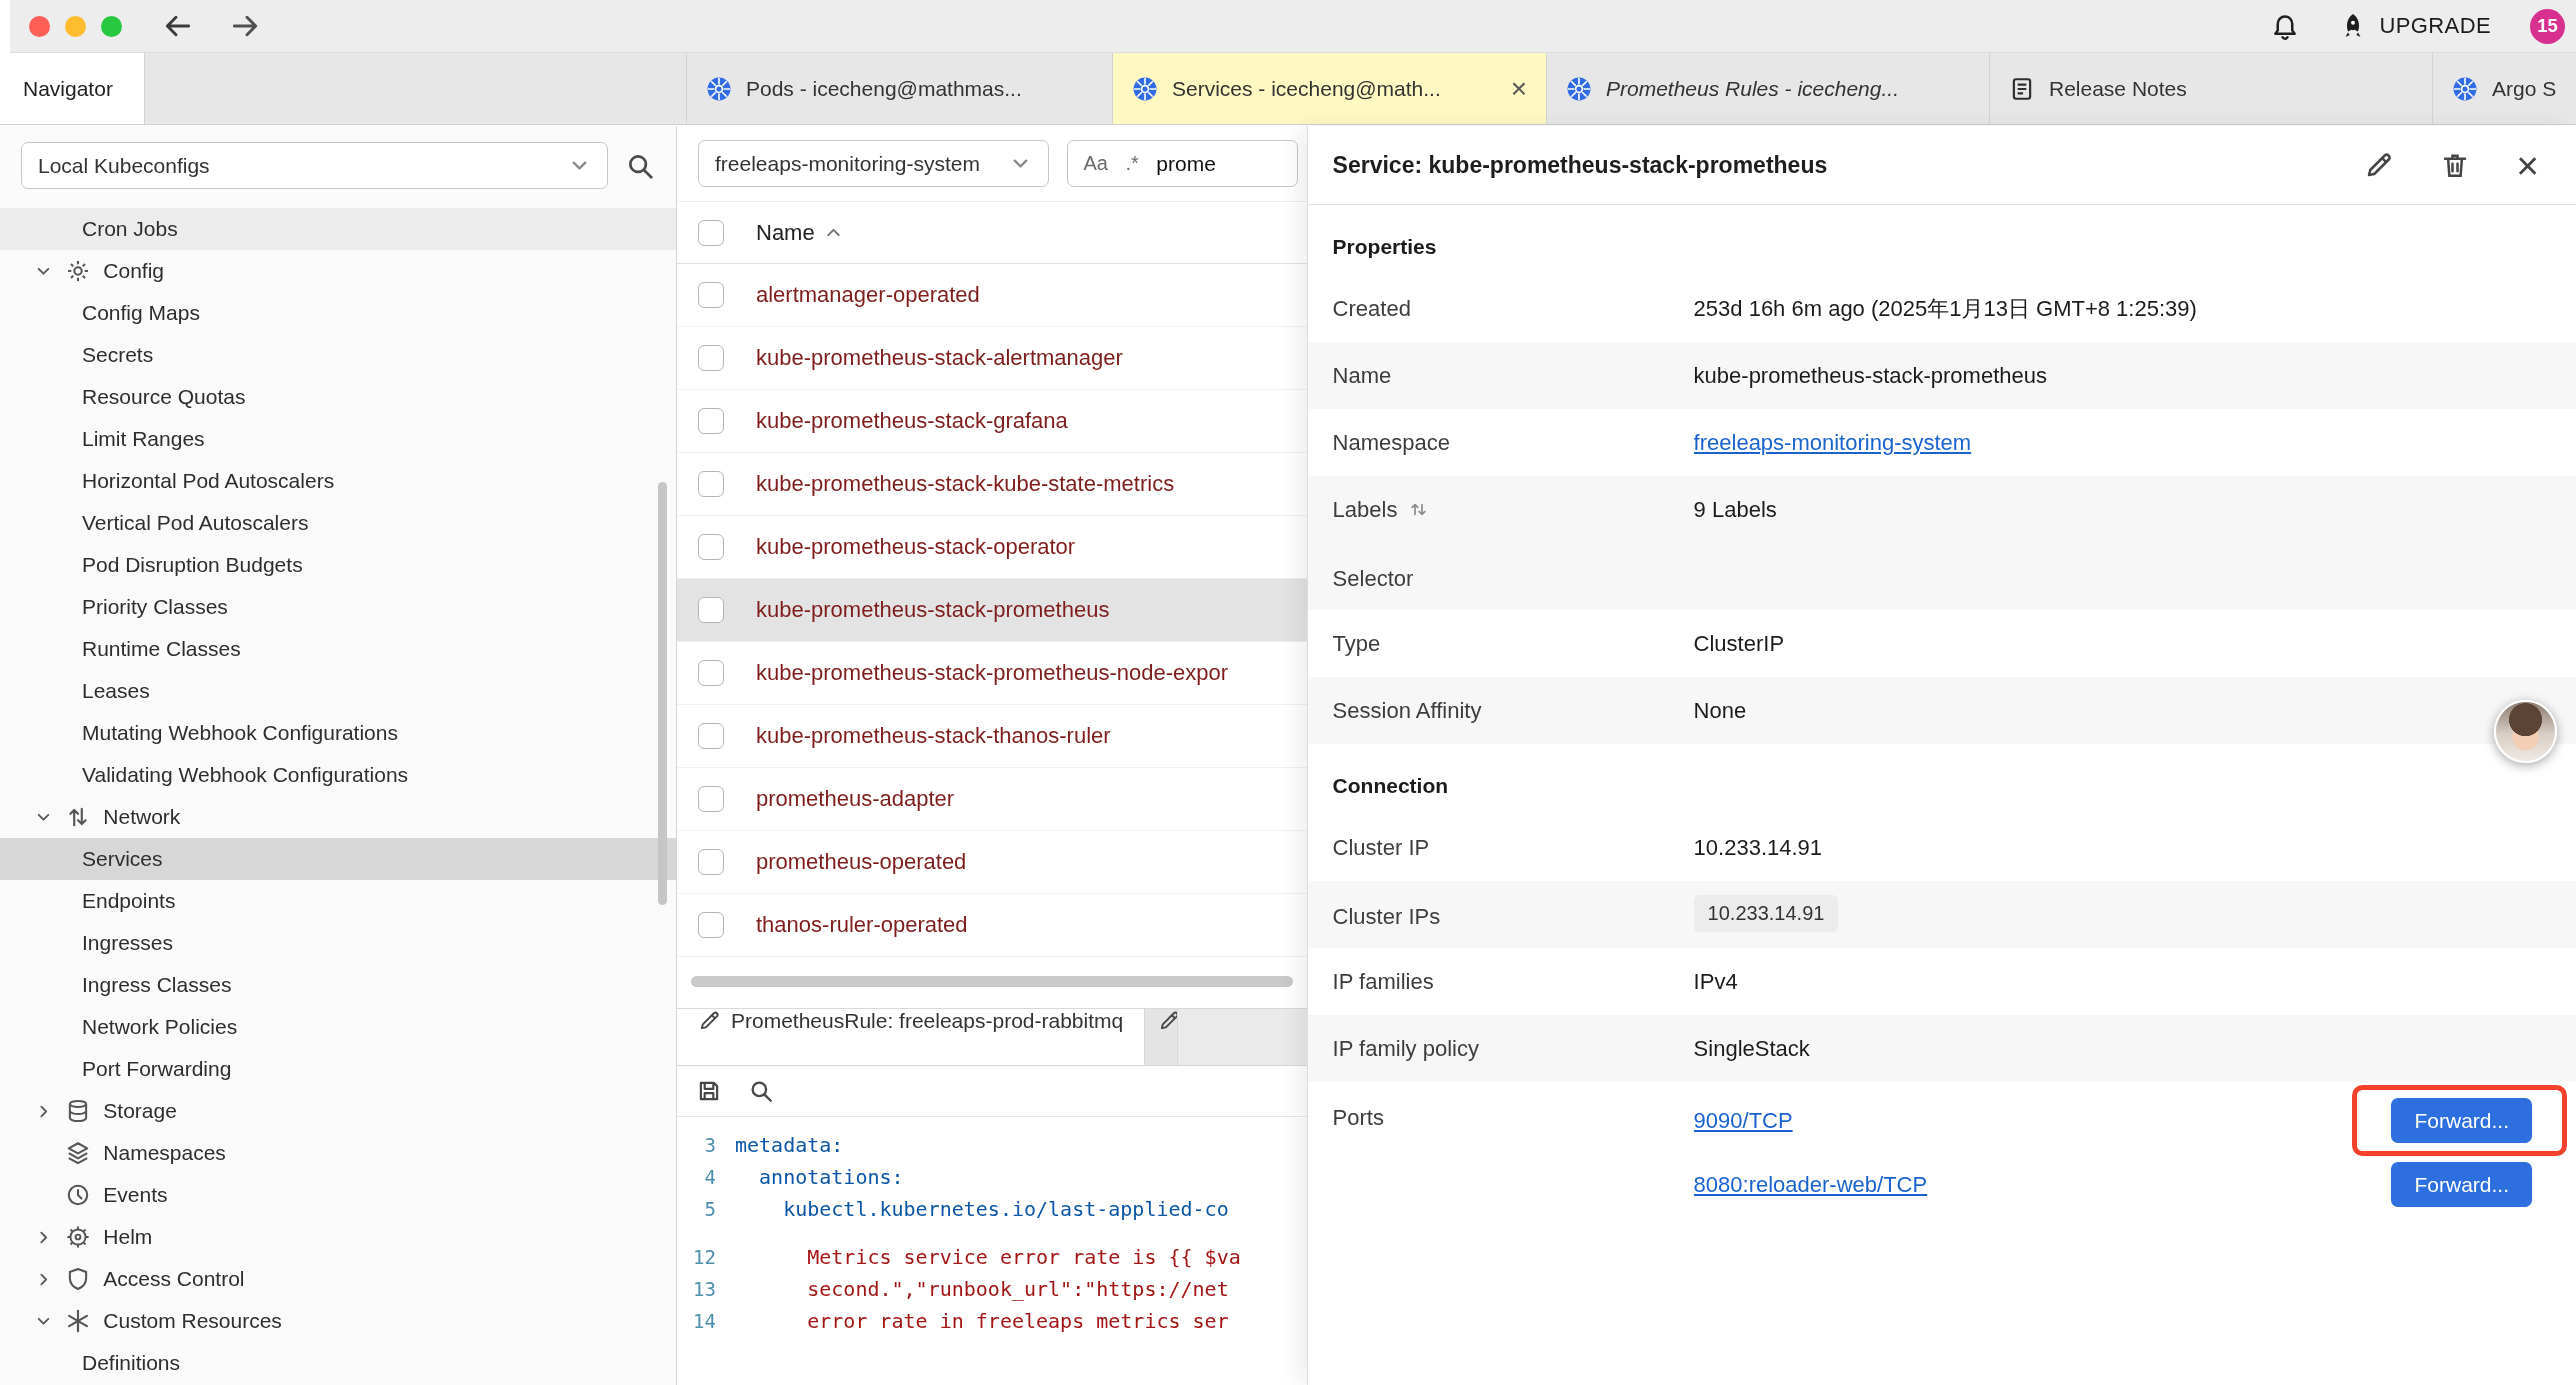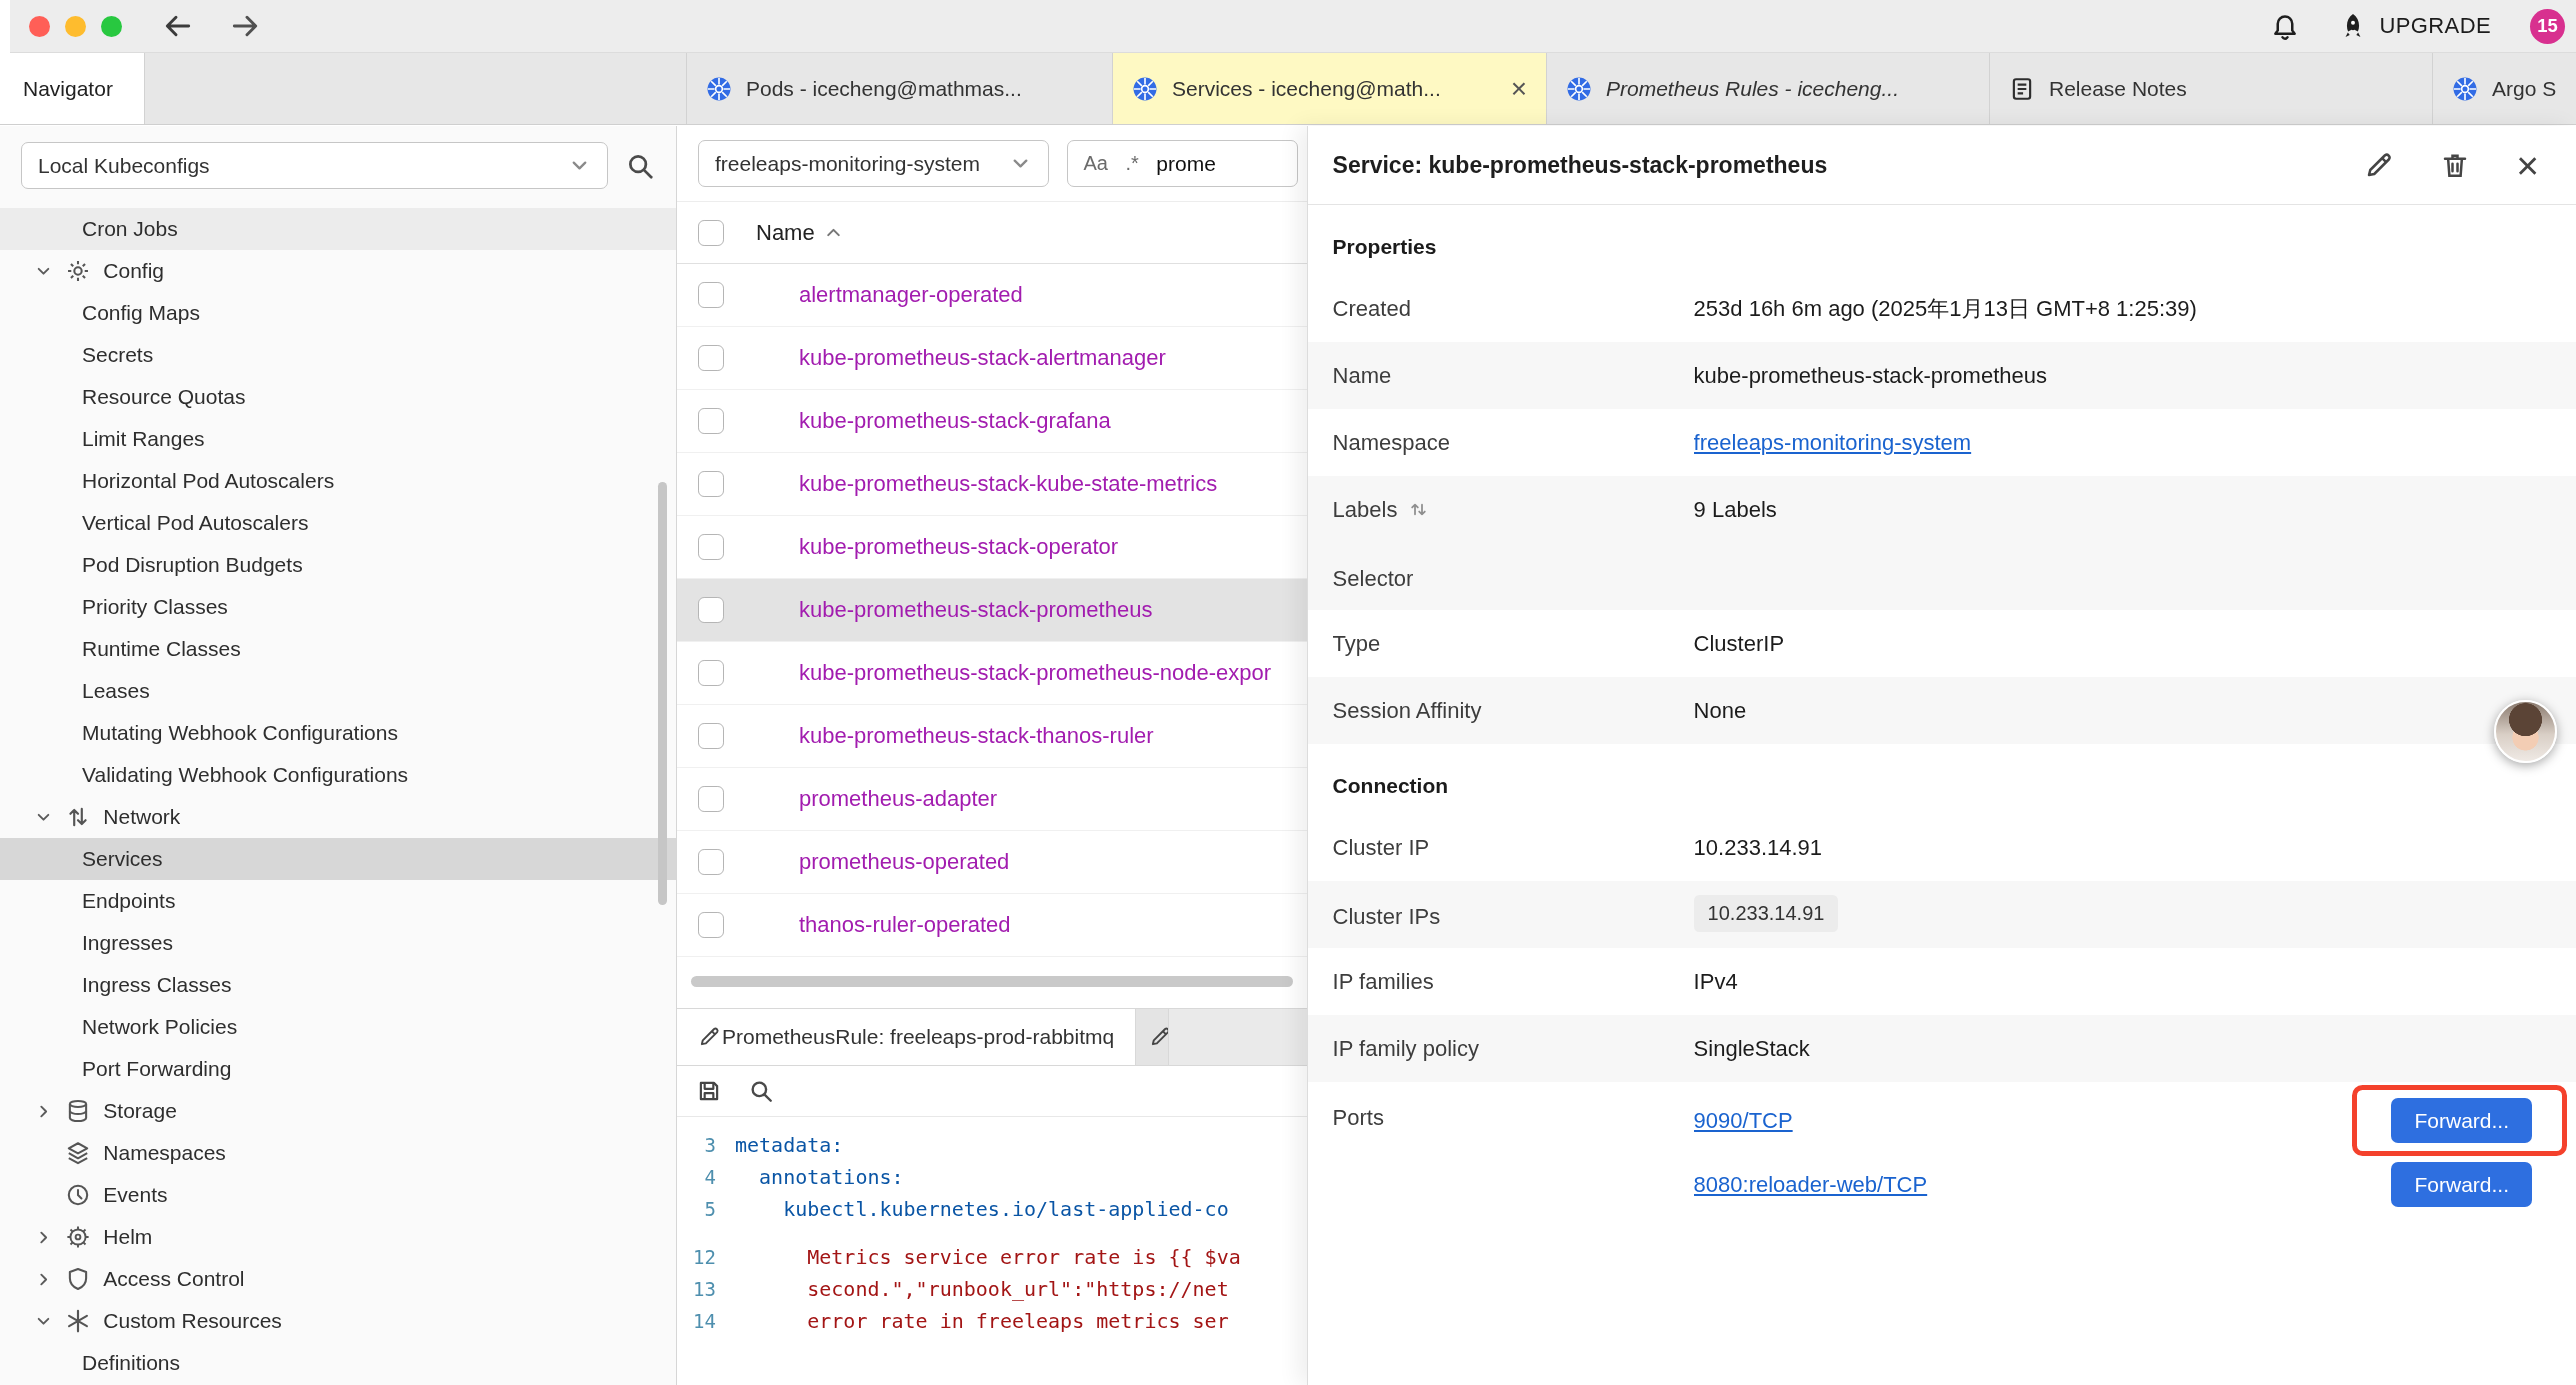--- a/index.html
+++ b/index.html
@@ -64,27 +64,27 @@
   .filter-row{height:75px;display:flex;align-items:center;padding:0 8.8px 0 21px;gap:17.5px;flex:none;}
   .ns-select{width:351px;flex:none;}
   .ns-select .sel-label{overflow:hidden;white-space:nowrap;}
   .search-box{flex:1;height:47px;border:0.9px solid #c6c6c6;border-radius:7px;background:#fff;display:flex;align-items:center;gap:17.5px;padding:0 16px;overflow:hidden;}
   .tok{font-size:20px;color:#6b6b6b;}
   .query{font-size:21px;color:#111;}
   .thead{height:63px;display:flex;align-items:center;padding-left:21px;border-top:0.9px solid #ededed;border-bottom:0.9px solid #e0e0e0;font-size:22px;color:#222;flex:none;}
   .cb{width:26px;height:26px;border:1.8px solid #b5b5b5;border-radius:6.1px;background:#fff;flex:none;}
   .col-name{margin-left:32px;display:flex;align-items:center;gap:8.8px;}
   .caret{width:21px;height:21px;}
-  .trow{height:63px;display:flex;align-items:center;padding-left:21px;border-bottom:0.9px solid #f0f0f0;font-size:22px;color:#a21caf;white-space:nowrap;overflow:hidden;gap:43px;}
+  .trow{height:63px;display:flex;align-items:center;padding-left:21px;border-bottom:0.9px solid #f0f0f0;font-size:22px;color:#7f1d1d;white-space:nowrap;overflow:hidden;}
   .trow.selected{background:#e3e3e3;}
   .trow .cell{margin-left:32px;overflow:hidden;}
   .hscroll{margin-top:19px;height:14px;padding:0 14px;flex:none;}
   .hscroll .thumb{height:11.4px;background:#c9c9c9;border-radius:6.1px;width:100%;}
   .editor-tabs{margin-top:17.5px;height:58px;background:#eaeaea;border-top:0.9px solid #d8d8d8;border-bottom:0.9px solid #d8d8d8;display:flex;flex:none;overflow:hidden;}
-  .etab{display:flex;align-items:center;gap:1px;padding:0 21px;background:#fff;border-right:0.9px solid #d8d8d8;font-size:21px;color:#333;white-space:nowrap;}
+  .etab{display:flex;gap:10px;padding:0 21px;background:#fff;border-right:0.9px solid #d8d8d8;font-size:21px;color:#333;white-space:nowrap;}
   .etab.partial{flex:none;width:33px;padding:0 0 0 12.3px;background:#e4e4e4;overflow:hidden;}
   .pencil.sm{width:23px;height:23px;flex:none;}
   .editor-toolbar{height:51px;background:#fff;border-bottom:0.9px solid #e8e8e8;display:flex;align-items:center;gap:26px;padding-left:19px;flex:none;}
   .tb{width:26px;height:26px;}
   .editor{flex:1;background:#fff;padding-top:12.3px;font-family:"DejaVu Sans Mono",monospace;font-size:20px;overflow:hidden;}
   .eline{display:flex;height:32px;align-items:center;white-space:pre;}
   .eline.gap{margin-top:16px;}
   .lnum{width:58px;text-align:right;padding-right:19px;color:#4e8fae;flex:none;font-size:19px;}
   .code{overflow:hidden;}
   .code.key{color:#0a55a5;}

